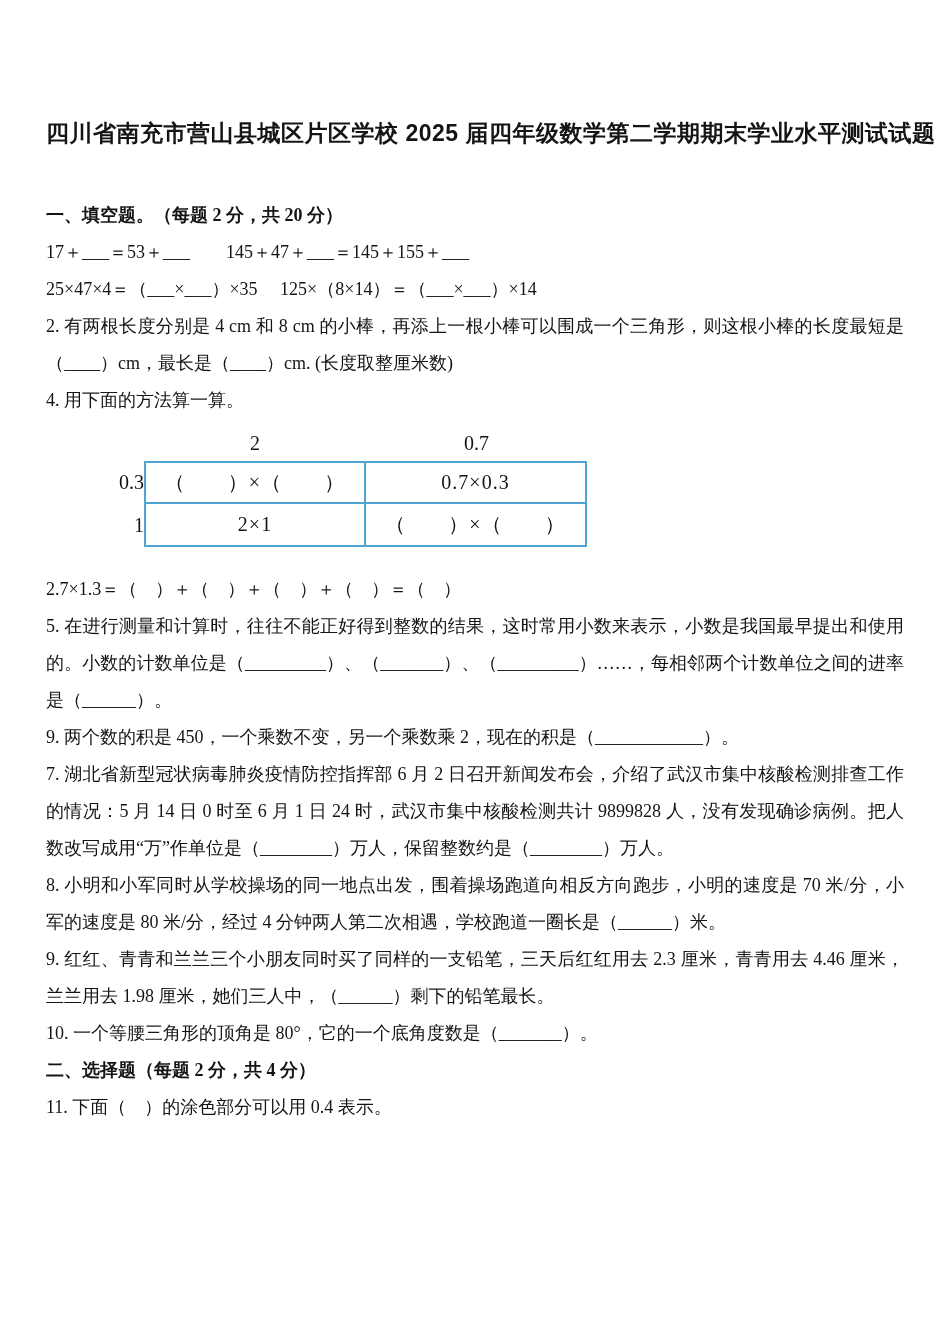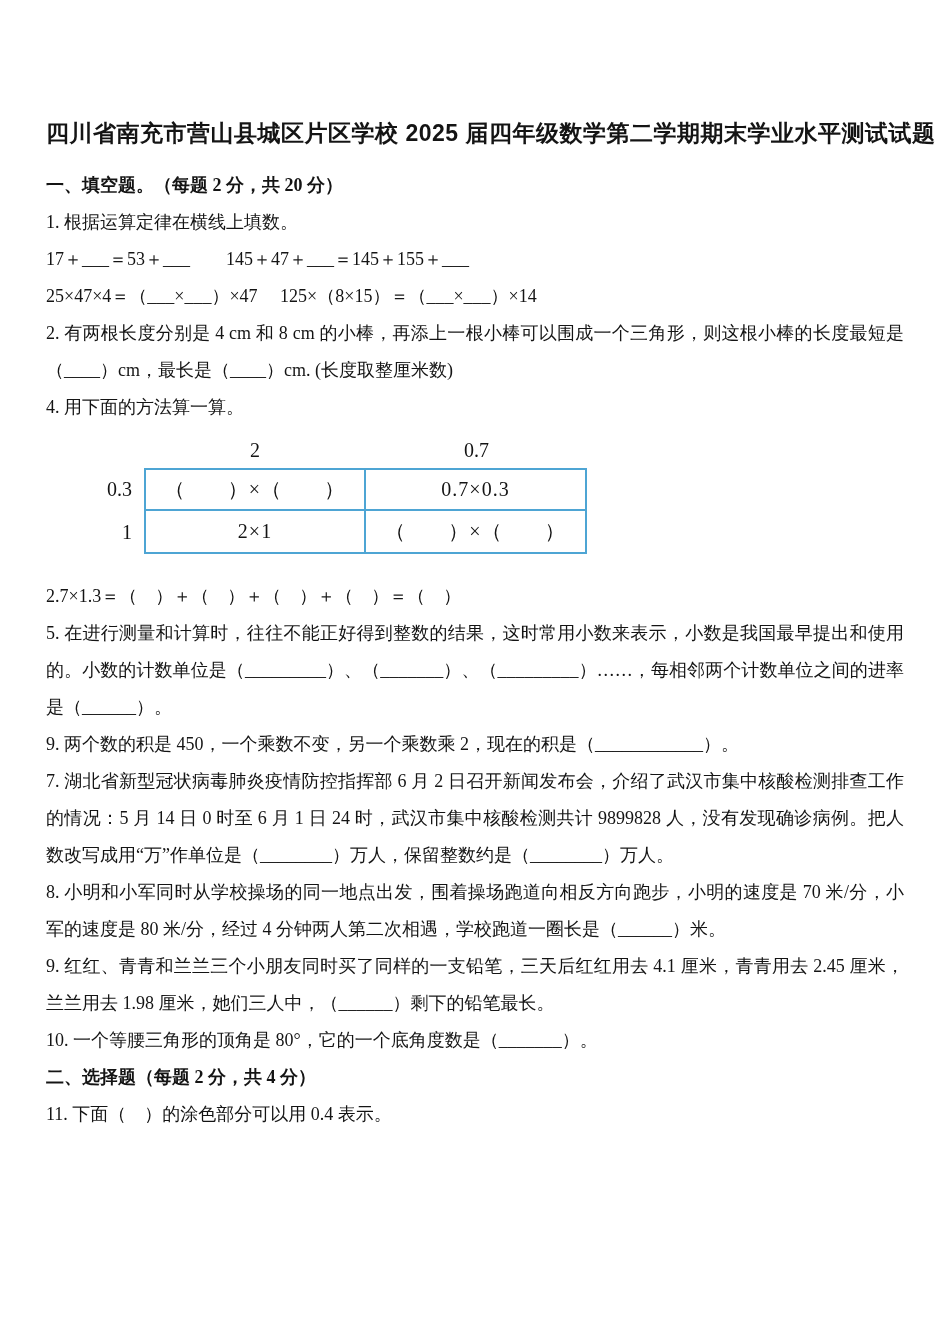--- a/index.html
+++ b/index.html
@@ -19,42 +19,42 @@
   .doc-title{
     padding-top:118px;
     text-align:right;
     font-weight:bold;
     font-size:23px;
     letter-spacing:0.5px;
     white-space:nowrap;
     font-family:"Liberation Sans","DejaVu Sans",sans-serif;
   }
   .content{
-    margin-top:18px;
+    margin-top:48px;
     font-size:18px;
     line-height:37px;
     text-align:justify;
   }
   .content p{margin:0;}
   .sec-heading{font-weight:600;}
   
   .t4{
     display:grid;
     grid-template-columns:52px 222px 221px;
     margin:6px 0 0 46px;
     font-size:20px;
   }
   .t4-corner{height:36px;}
   .t4-colhead{
     height:36px;
     display:flex;align-items:center;justify-content:center;
   }
   .t4-rowlab{
     display:flex;align-items:center;justify-content:flex-end;
-    padding-right:12px;box-sizing:border-box;
+    box-sizing:border-box;
   }
   .t4-cell{
     height:43px;
     display:flex;align-items:center;justify-content:center;
     border:0 solid var(--table_border);
     box-sizing:border-box;
     letter-spacing:1px;
   }
   .bt{border-top-width:2px;}
   .bl{border-left-width:2px;}
@@ -66,23 +66,22 @@
 <body>
 
 <div class="page">
 
   <div class="doc-title">四川省南充市营山县城区片区学校 2025 届四年级数学第二学期期末学业水平测试试题</div>
 
   <div class="content">
 
     <p class="sec-heading">一、填空题。（每题 2 分，共 20 分）</p>
 
-    <p>1. 根据运算定律在横线上填数。</p>
     <p>17＋___＝53＋___　　145＋47＋___＝145＋155＋___</p>
-    <p>25×47×4＝（___×___）×47　 125×（8×15）＝（___×___）×14</p>
+    <p>25×47×4＝（___×___）×35　 125×（8×14）＝（___×___）×14</p>
 
     <p>2. 有两根长度分别是 4 cm 和 8 cm 的小棒，再添上一根小棒可以围成一个三角形，则这根小棒的长度最短是（____）cm，最长是（____）cm.  (长度取整厘米数)</p>
 
 
     <p>4. 用下面的方法算一算。</p>
 
     <div class="t4">
       <div class="t4-corner"></div>
       <div class="t4-colhead">2</div>
       <div class="t4-colhead">0.7</div>
@@ -95,20 +94,20 @@
       <div class="t4-cell bl br bb">2×1</div>
       <div class="t4-cell br bb">（　　）×（　　）</div>
     </div>
 
     <p class="q4-formula">2.7×1.3＝（　）＋（　）＋（　）＋（　）＝（　）</p>
 
     <p>5. 在进行测量和计算时，往往不能正好得到整数的结果，这时常用小数来表示，小数是我国最早提出和使用的。小数的计数单位是（_________）、（_______）、（_________）……，每相邻两个计数单位之间的进率是（______）。</p>
     <p>9. 两个数的积是 450，一个乘数不变，另一个乘数乘 2，现在的积是（____________）。</p>
     <p>7. 湖北省新型冠状病毒肺炎疫情防控指挥部 6 月 2 日召开新闻发布会，介绍了武汉市集中核酸检测排查工作的情况：5 月 14 日 0 时至 6 月 1 日 24 时，武汉市集中核酸检测共计 9899828 人，没有发现确诊病例。把人数改写成用“万”作单位是（________）万人，保留整数约是（________）万人。</p>
     <p>8. 小明和小军同时从学校操场的同一地点出发，围着操场跑道向相反方向跑步，小明的速度是 70 米/分，小军的速度是 80 米/分，经过 4 分钟两人第二次相遇，学校跑道一圈长是（______）米。</p>
-    <p>9. 红红、青青和兰兰三个小朋友同时买了同样的一支铅笔，三天后红红用去 4.1 厘米，青青用去 2.45 厘米，兰兰用去 1.98 厘米，她们三人中，（______）剩下的铅笔最长。</p>
+    <p>9. 红红、青青和兰兰三个小朋友同时买了同样的一支铅笔，三天后红红用去 2.3 厘米，青青用去 4.46 厘米，兰兰用去 1.98 厘米，她们三人中，（______）剩下的铅笔最长。</p>
     <p>10. 一个等腰三角形的顶角是 80°，它的一个底角度数是（_______）。</p>
 
     <p class="sec-heading">二、选择题（每题 2 分，共 4 分）</p>
     <p>11. 下面（　）的涂色部分可以用 0.4 表示。</p>
 
   </div>
 </div>
 
 </body></html>

